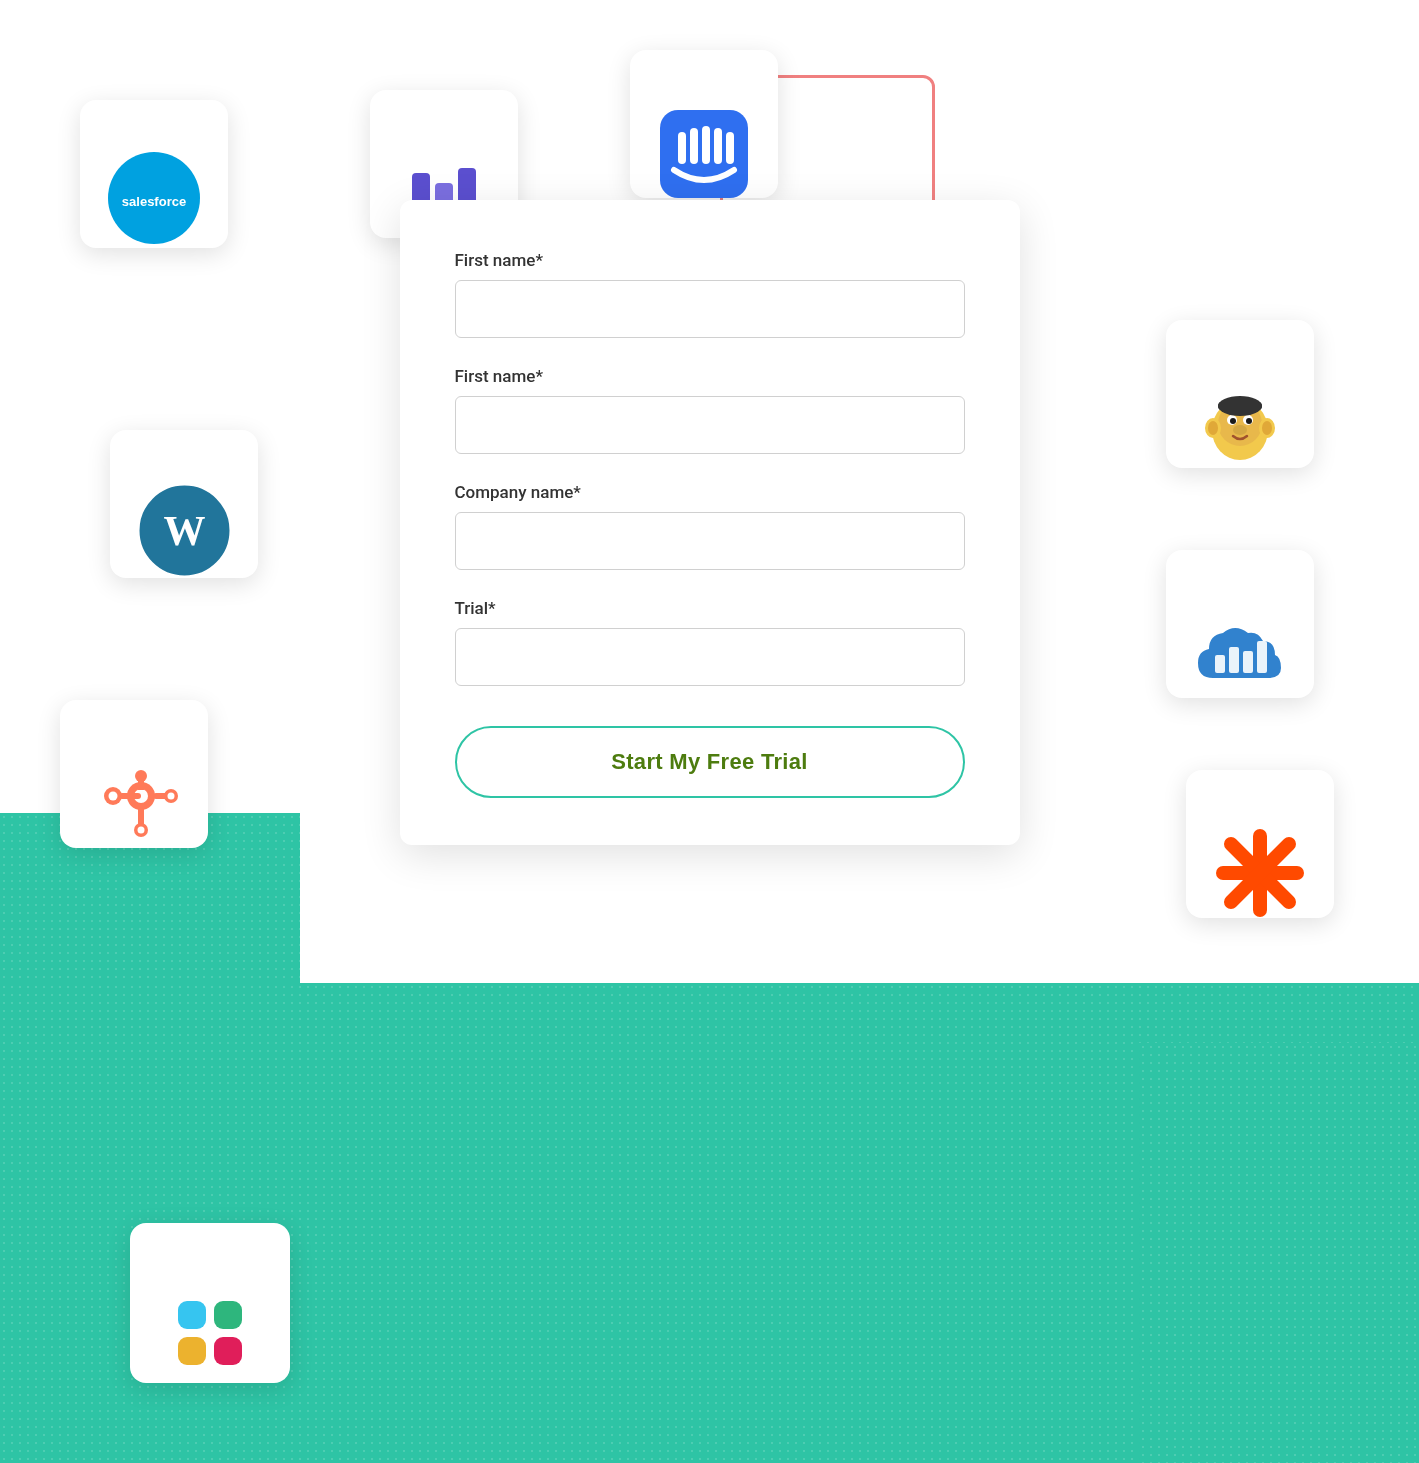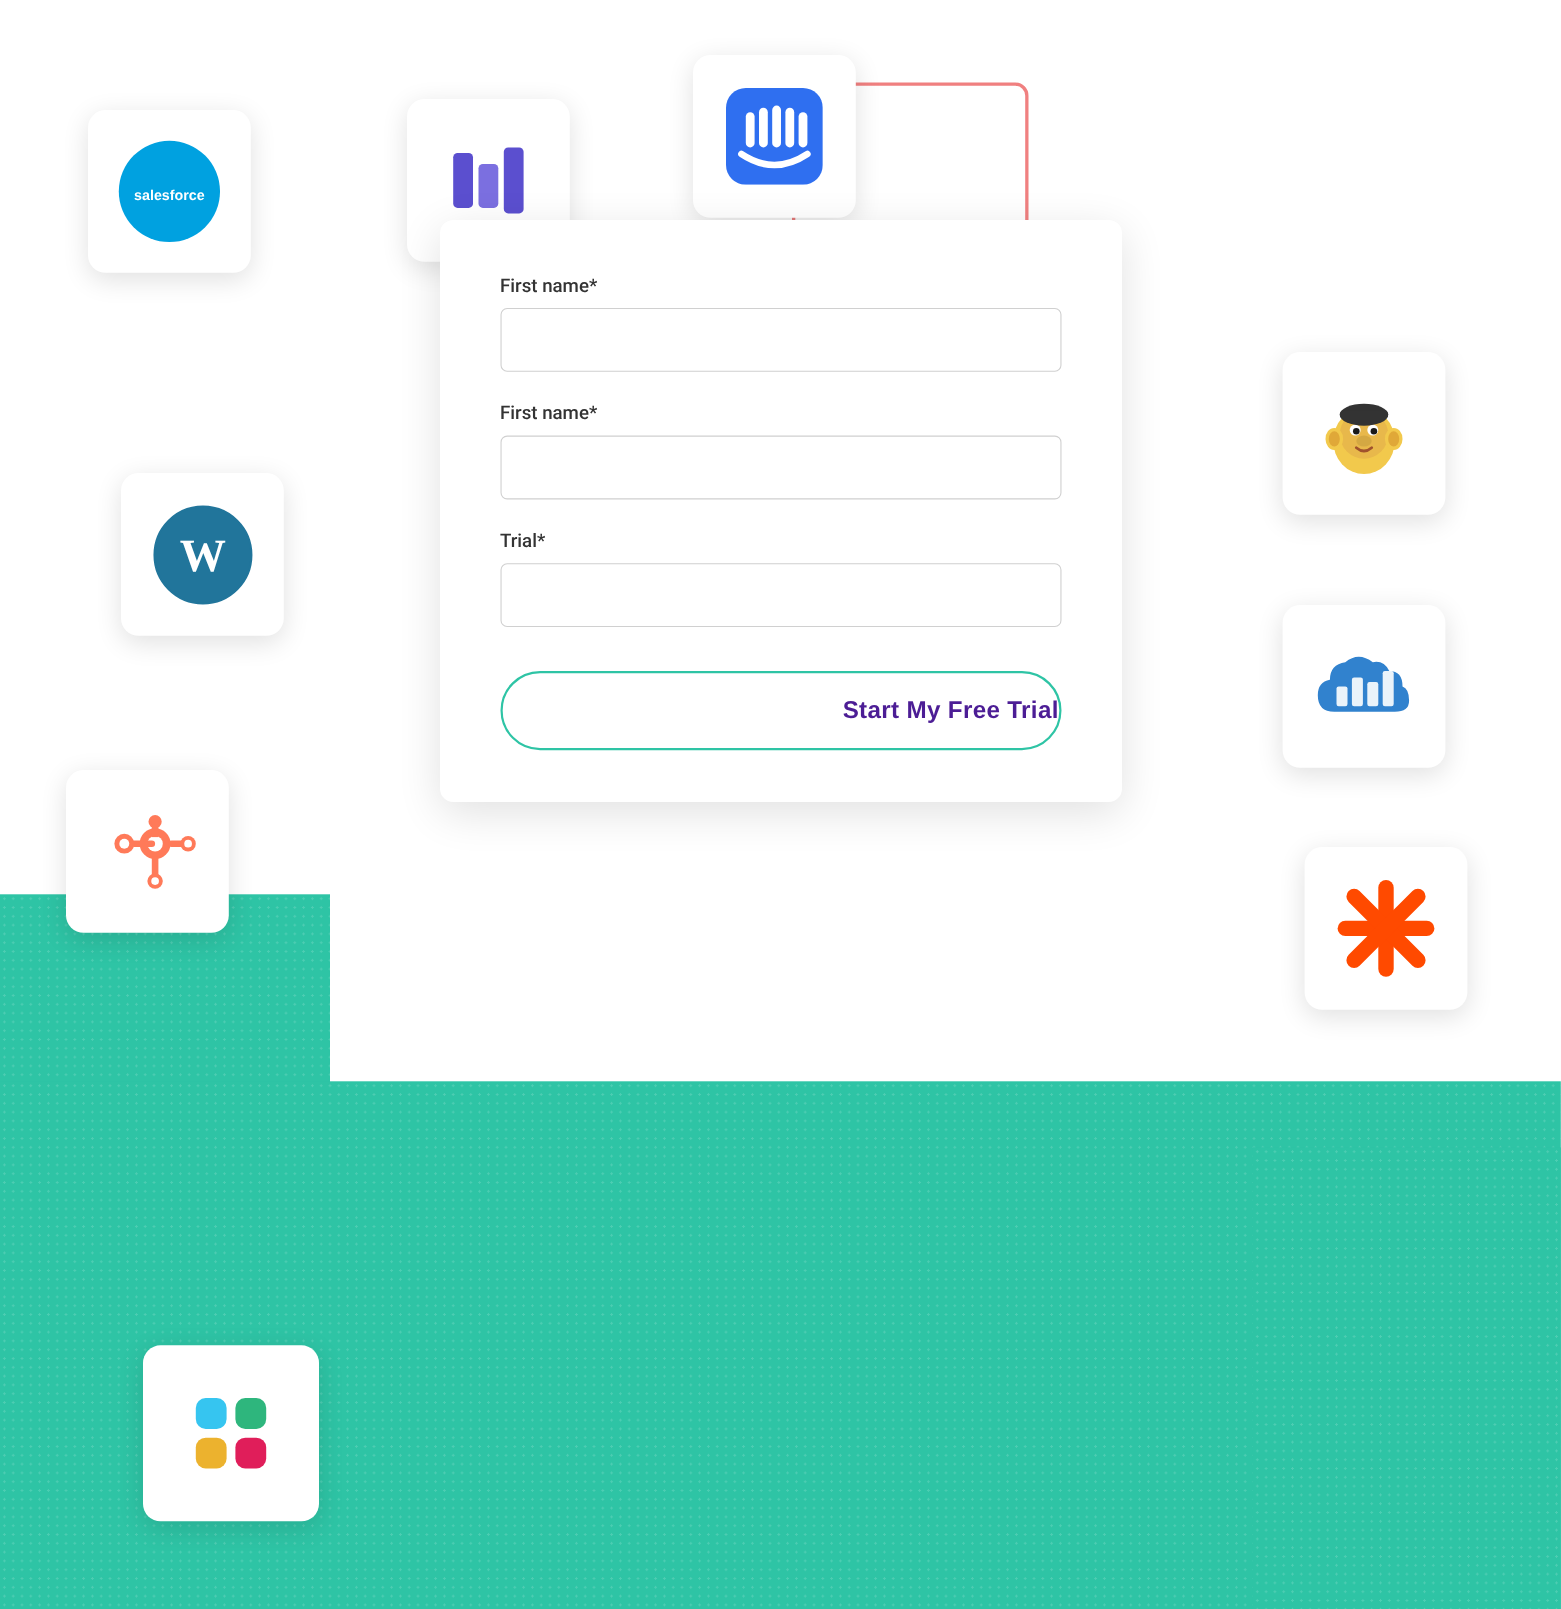--- a/index.html
+++ b/index.html
@@ -97,26 +97,25 @@
 
     .cta-button {
       display: block;
       width: 100%;
       height: 72px;
       background: white;
       border: 2.5px solid #2ec4a5;
       border-radius: 50px;
       font-size: 22px;
       font-weight: 600;
-      color: #4c1d95;
+      color: #4d7c0f;
       cursor: pointer;
       margin-top: 40px;
       letter-spacing: 0.3px;
       transition: all 0.2s;
-      text-align: right;
     }
 
     
     .logo-card {
       position: absolute;
       background: white;
       border-radius: 16px;
       display: flex;
       align-items: center;
       justify-content: center;
@@ -212,21 +211,21 @@
       bottom: 80px;
       left: 130px;
       z-index: 6;
     }
 
     
     .icon-wrap {
       width: 100%;
       height: 100%;
       display: flex;
-      align-items: center;
+      align-items: flex-end;
       justify-content: center;
     }
 
   </style>
 </head>
 <body>
 
 <div class="scene">
 
   <div class="green-step-left"></div>
@@ -378,20 +377,24 @@
     <div class="form-group">
       <label class="form-label">First name*</label>
       <input class="form-input" type="text" placeholder="" style="">
     </div>
 
     <div class="form-group">
       <label class="form-label">First name*</label>
       <input class="form-input" type="text" placeholder="" style="">
     </div>
 
+    <div class="form-group">
+      <label class="form-label">Company name*</label>
+      <input class="form-input" type="text" placeholder="" style="">
+    </div>
 
     <div class="form-group">
       <label class="form-label">Trial*</label>
       <input class="form-input" type="email" placeholder="" style="">
     </div>
 
     <button class="cta-button">Start My Free Trial</button>
 
   </div>
 

